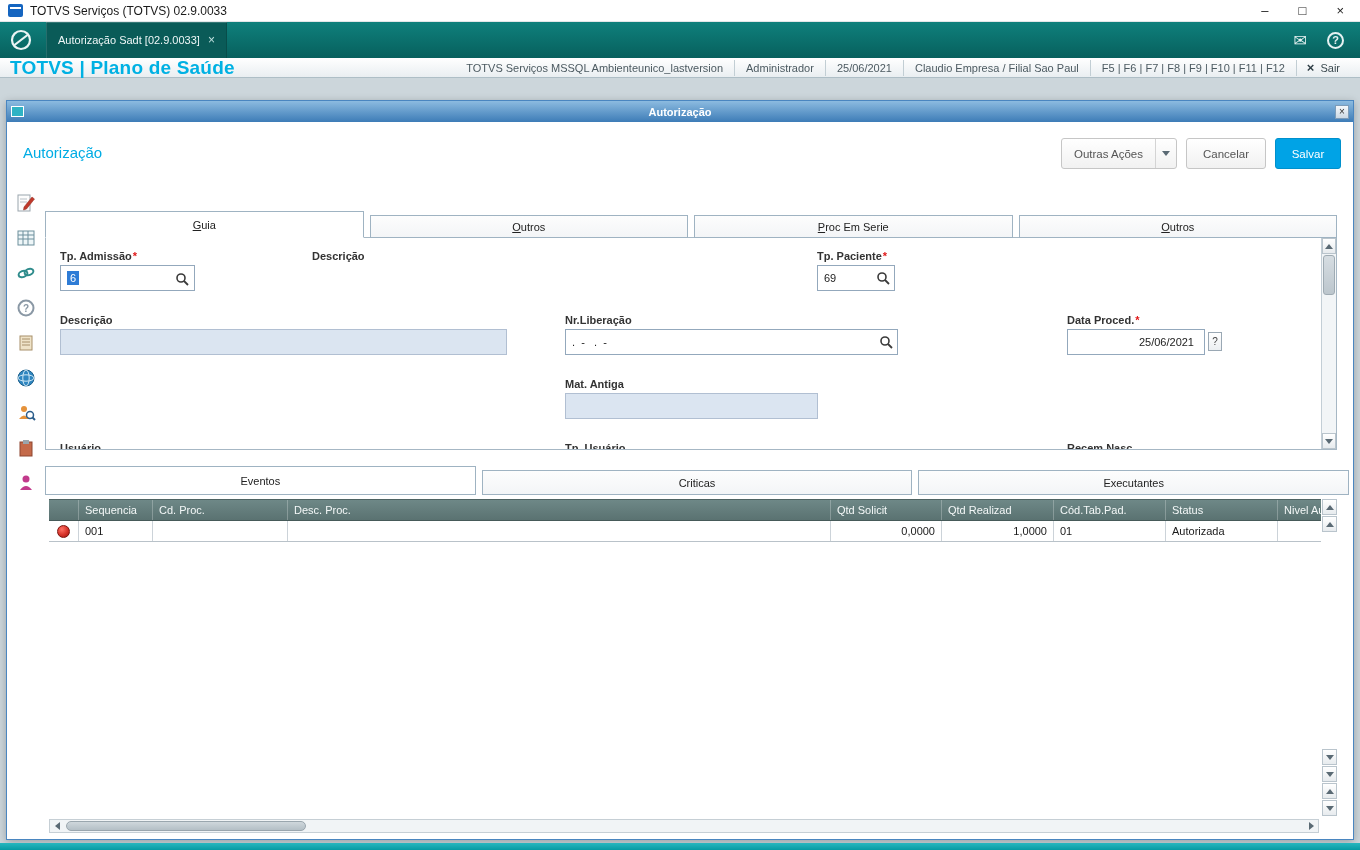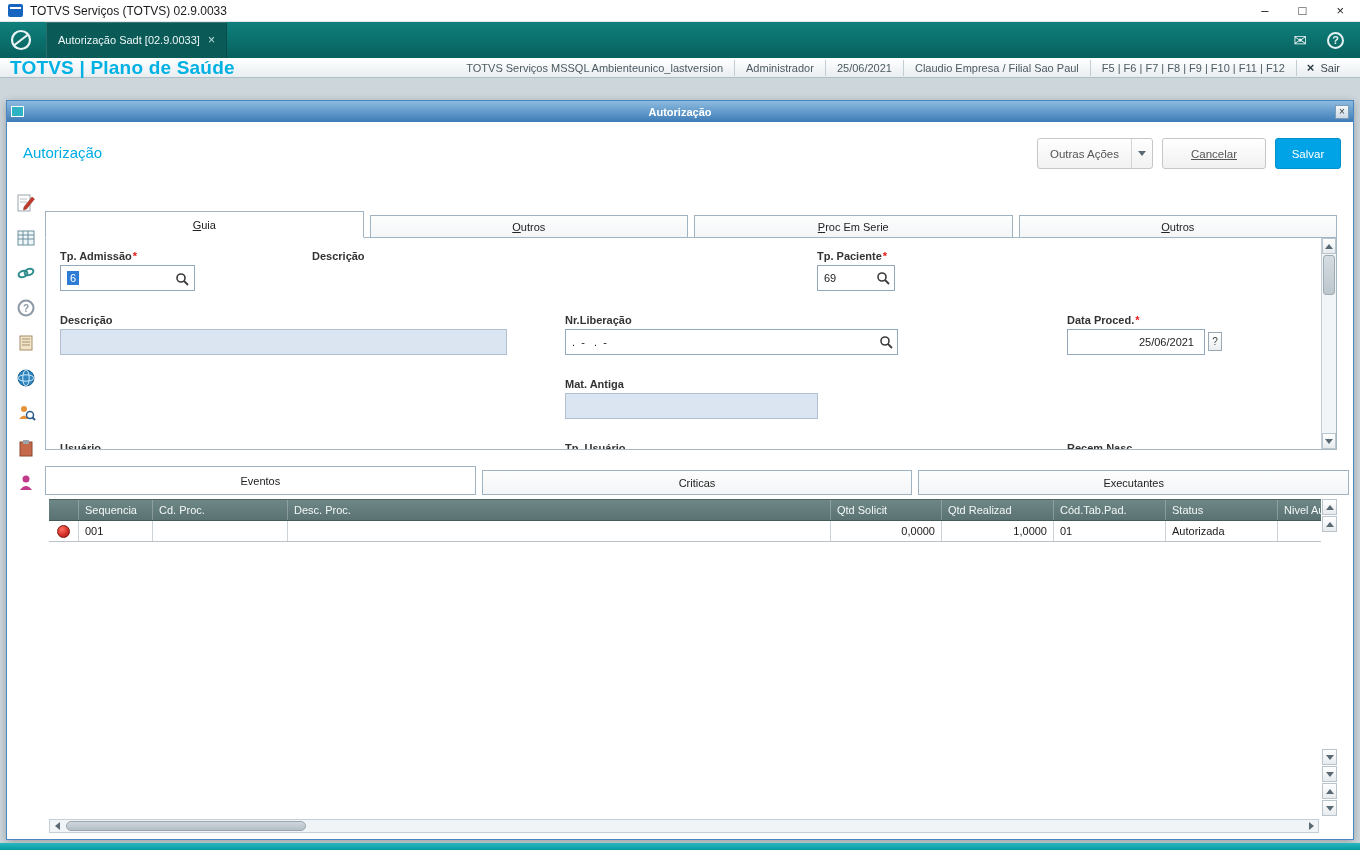--- a/index.html
+++ b/index.html
@@ -53,21 +53,21 @@
 
   .page-title { position:absolute; left:16px; top:22px; font-size:15px; color:#00ace4; }
 
   .actions { position:absolute; right:12px; top:16px; display:flex; gap:9px; }
   .btn { height:31px; border:1px solid #c6c6c6; border-radius:3px; background:linear-gradient(#ffffff,#f1f1f1);
     font-size:11.5px; color:#555; display:inline-flex; align-items:center; justify-content:center; }
   .btn-split { padding:0; }
   .btn-split .lblpart { padding:0 12px; }
   .btn-split .caretpart { width:21px; height:100%; border-left:1px solid #d4d4d4;
     display:flex; align-items:center; justify-content:center; }
-  .btn-cancel { width:104px;text-decoration:underline; }
+  .btn-cancel { width:80px; }
   .btn-primary { width:66px; background:#00a3e6; border-color:#0090cc; color:#fff; }
 
   
   .sidebar { position:absolute; left:0; top:70px; width:37px; display:flex; flex-direction:column;
     align-items:center; gap:13px; }
   .side-btn { width:24px; height:22px; display:flex; align-items:center; justify-content:center; }
 
   
   .tabs-top { position:absolute; left:38px; right:16px; top:89px; height:27px;
     display:flex; gap:6px; align-items:flex-end; z-index:3; }

